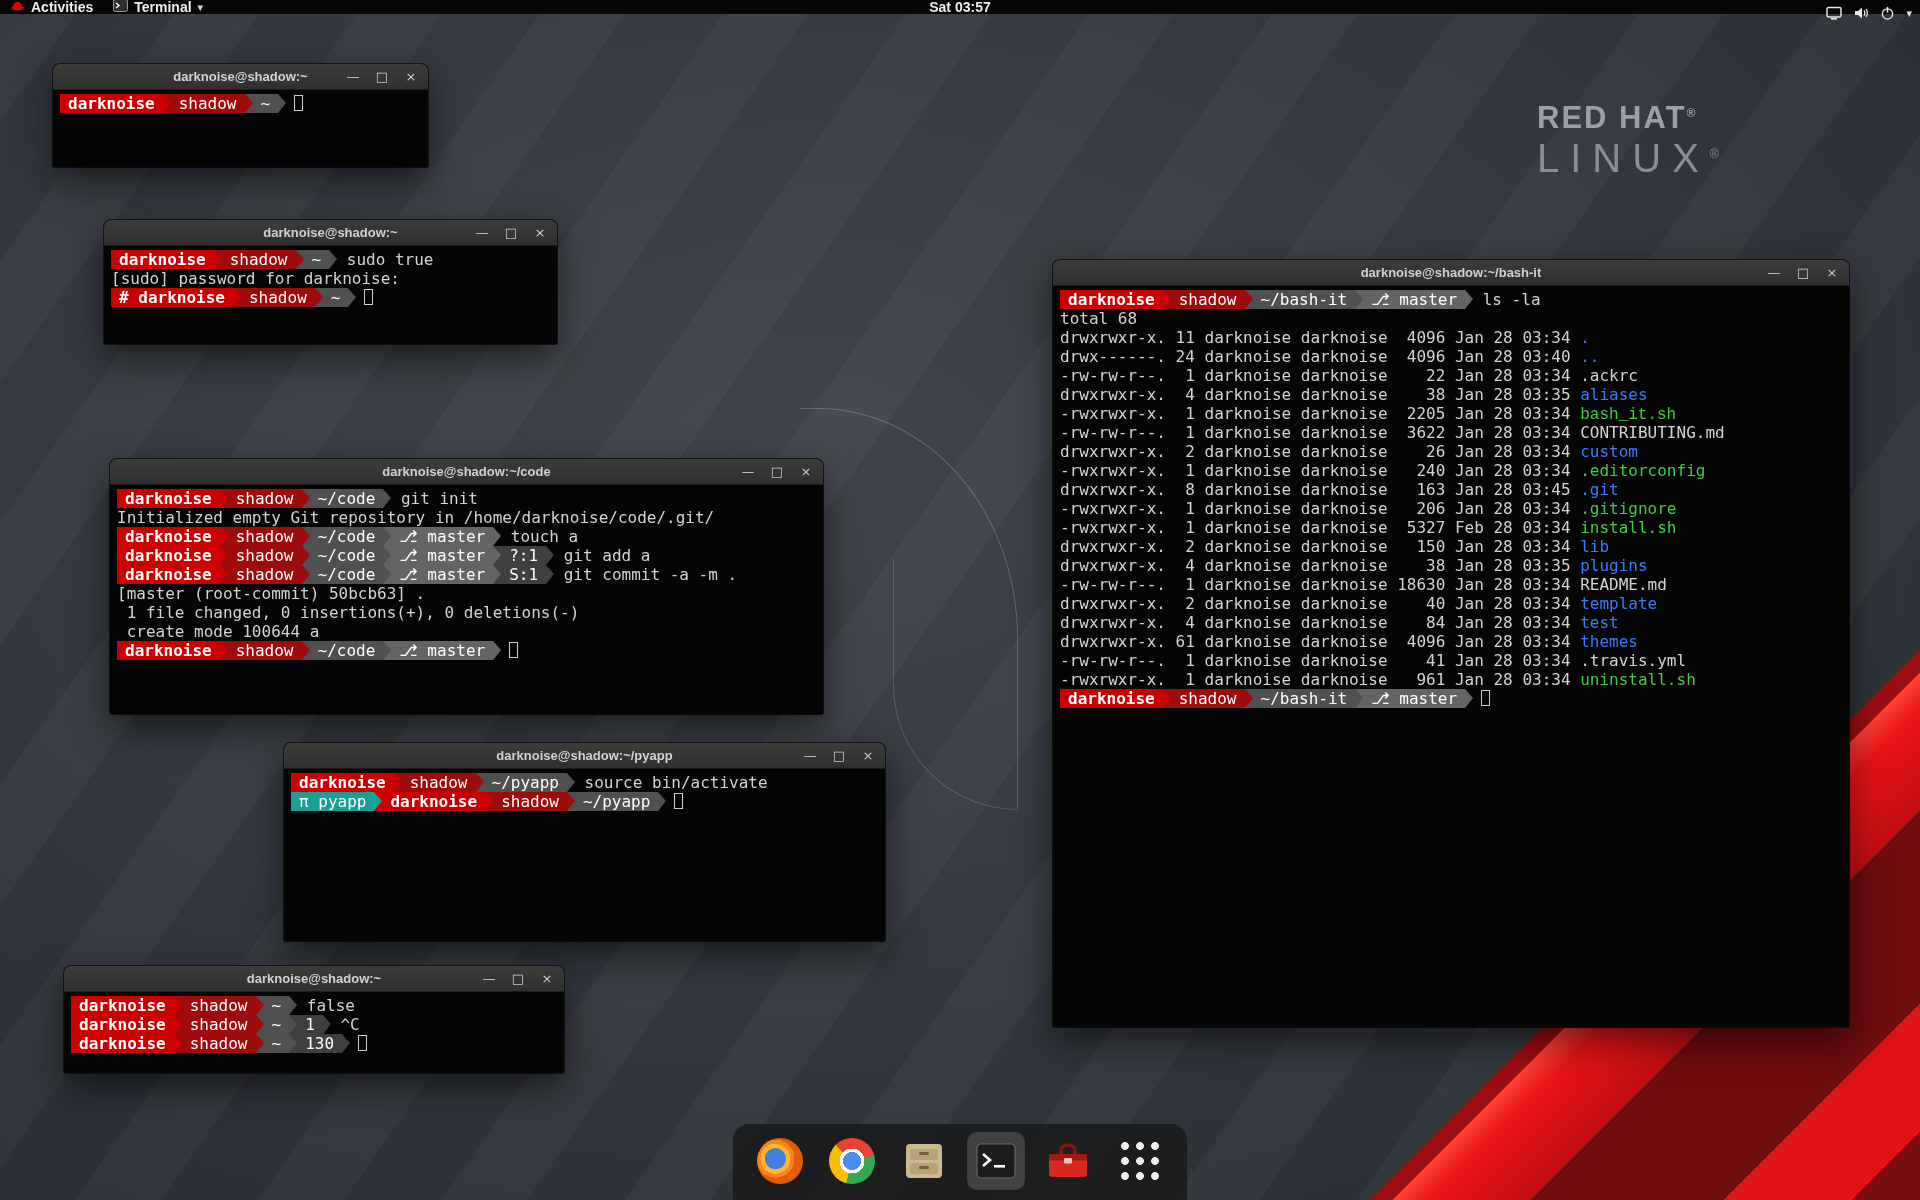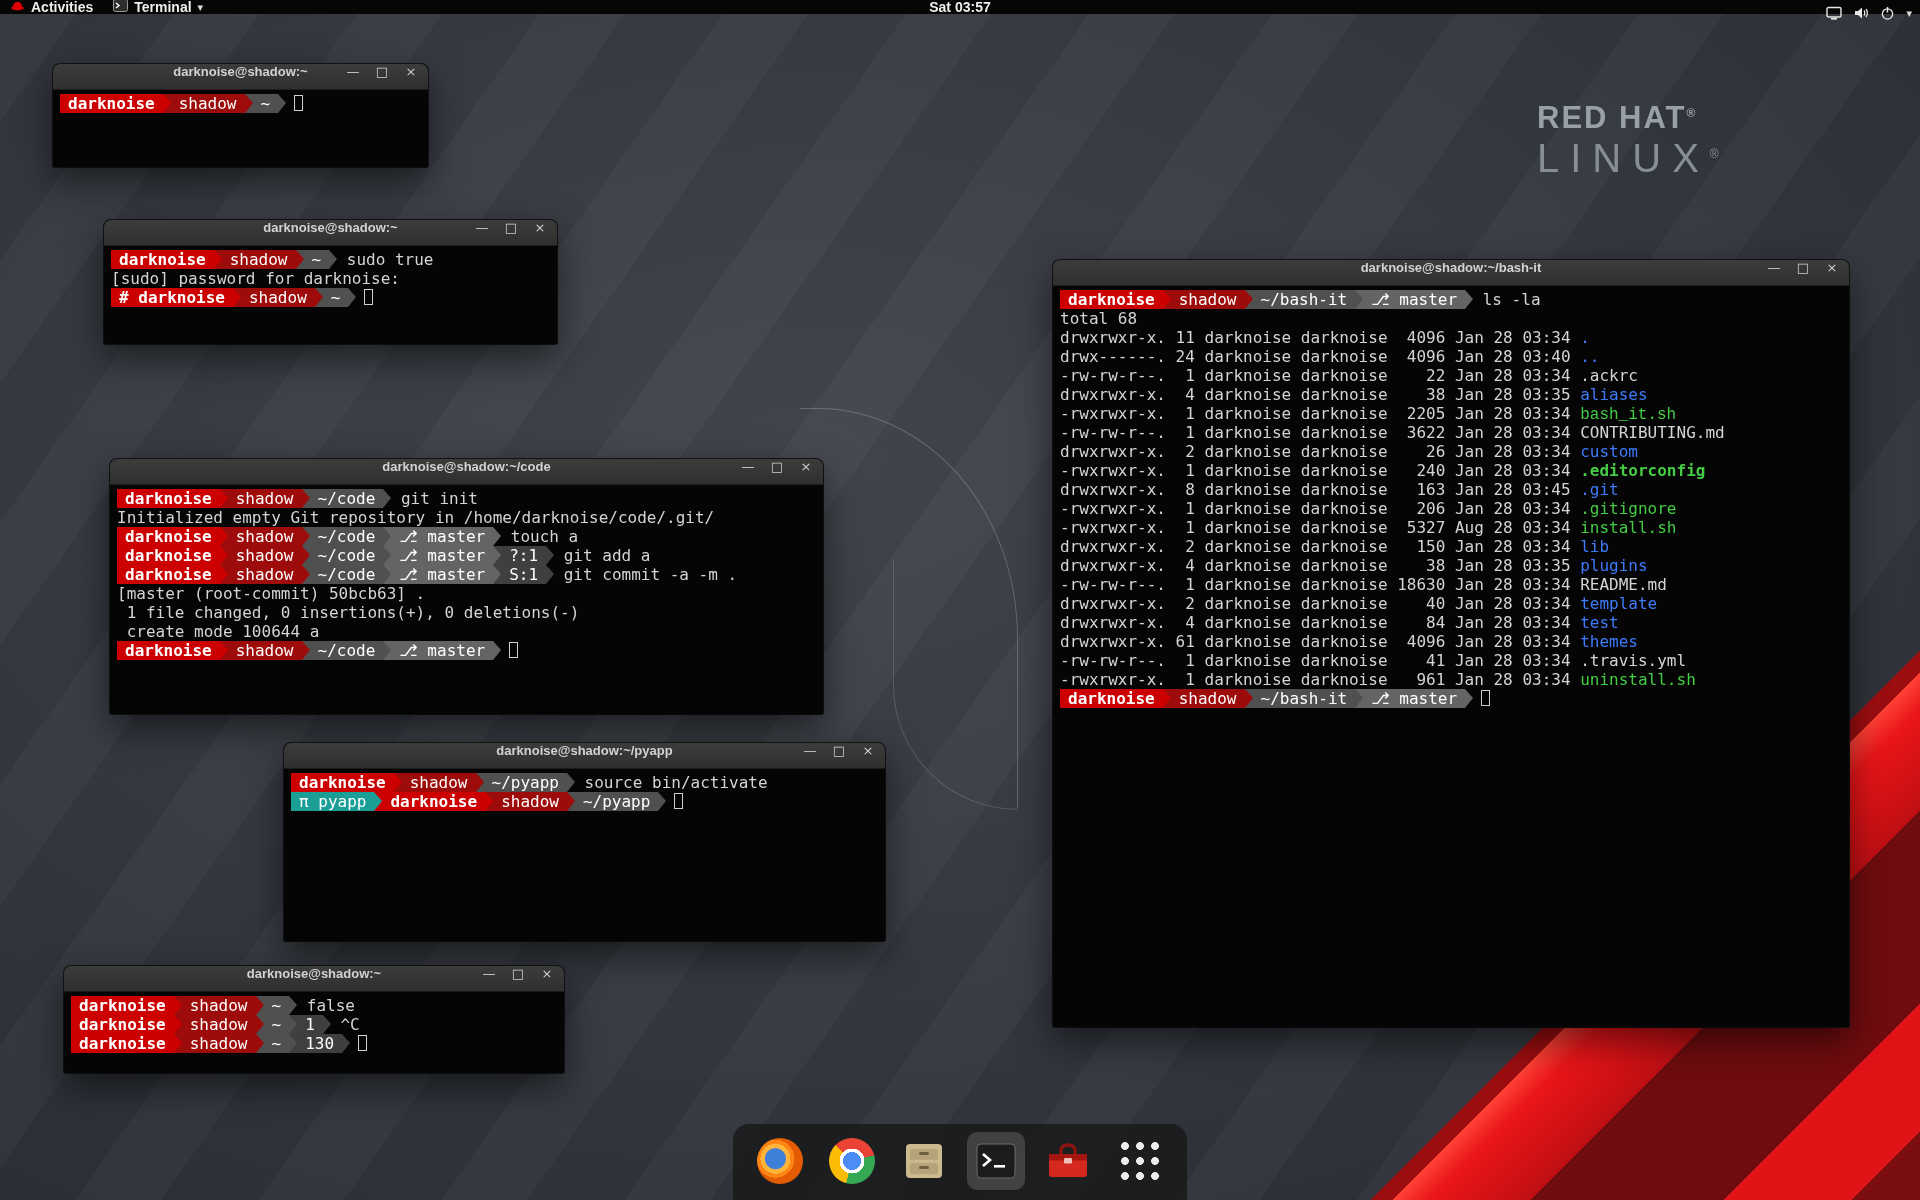--- a/index.html
+++ b/index.html
@@ -39,21 +39,21 @@
   .tb-item { display:flex; align-items:center; gap:6px; height:26px; cursor:default; }
   .tb-item .lbl { font-weight:bold; }
   .tb-clock { position:absolute; left:0; right:0; text-align:center; font-weight:bold; }
   .tb-right { position:absolute; right:8px; top:0; height:26px; display:flex; align-items:center; gap:11px; }
   .tb-right svg { display:block; }
   .caret { color:#ddd; font-size:11px; font-family:"DejaVu Sans", sans-serif; }
 
   
   .term-window { position:absolute; background:#050505; border-radius:7px 7px 2px 2px;
     box-shadow: 0 14px 36px rgba(0,0,0,.55), 0 0 0 1px #141414; }
-  .title-bar { position:relative; height:26px; display:flex; align-items:flex-start;
+  .title-bar { position:relative; height:26px; display:flex; align-items:center;
     background:linear-gradient(#3c3c3c,#2f2f2f); border-bottom:1px solid #1d1d1d;
     border-radius:7px 7px 0 0; }
   .title { position:absolute; left:0; right:0; text-align:center; font-size:13px; font-weight:bold; color:#d2d2d2; }
   .win-buttons { margin-left:auto; display:flex; gap:15px; padding-right:10px; z-index:1;
     font-family:"DejaVu Sans", sans-serif; font-size:13px; color:#cfcfcf; }
   .win-btn { width:14px; text-align:center; cursor:default; }
   .term-body { padding:4px 7px; font-family:"DejaVu Sans Mono","DejaVu Sans",monospace;
     font-size:16px; line-height:19px; color:#d4d4d4; }
   .tline { height:19px; white-space:pre; }
   .seg { display:inline-block; height:19px; padding:0 8px; vertical-align:top; }
@@ -240,24 +240,24 @@
     <div class="term-body">
         <div class="tline"><span class="seg" style="background-color: rgb(204, 0, 0); color: rgb(255, 255, 255); font-weight: bold;">darknoise</span><span class="pl-arrow" style="border-left-color: rgb(204, 0, 0); border-top-color: rgb(158, 11, 11); border-bottom-color: rgb(158, 11, 11);"></span><span class="seg" style="background-color: rgb(158, 11, 11); color: rgb(255, 255, 255);">shadow</span><span class="pl-arrow" style="border-left-color: rgb(158, 11, 11); border-top-color: rgb(80, 80, 80); border-bottom-color: rgb(80, 80, 80);"></span><span class="seg" style="background-color: rgb(80, 80, 80); color: rgb(255, 255, 255);">~/bash-it</span><span class="pl-arrow" style="border-left-color: rgb(80, 80, 80); border-top-color: rgb(100, 100, 100); border-bottom-color: rgb(100, 100, 100);"></span><span class="seg" style="background-color: rgb(100, 100, 100); color: rgb(255, 255, 255);">⎇ master</span><span class="pl-arrow" style="border-left-color: rgb(100, 100, 100); border-top-color: transparent; border-bottom-color: transparent;"></span><span> ls -la</span></div>
         <div class="tline"><span>total 68</span></div>
         <div class="tline"><span>drwxrwxr-x. 11 darknoise darknoise  4096 Jan 28 03:34 </span><span style="color: rgb(62, 123, 250);">.</span></div>
         <div class="tline"><span>drwx------. 24 darknoise darknoise  4096 Jan 28 03:40 </span><span style="color: rgb(62, 123, 250);">..</span></div>
         <div class="tline"><span>-rw-rw-r--.  1 darknoise darknoise    22 Jan 28 03:34 </span><span>.ackrc</span></div>
         <div class="tline"><span>drwxrwxr-x.  4 darknoise darknoise    38 Jan 28 03:35 </span><span style="color: rgb(62, 123, 250);">aliases</span></div>
         <div class="tline"><span>-rwxrwxr-x.  1 darknoise darknoise  2205 Jan 28 03:34 </span><span style="color: rgb(68, 204, 68); font-family: Liberation Mono, monospace;">bash_it.sh</span></div>
         <div class="tline"><span>-rw-rw-r--.  1 darknoise darknoise  3622 Jan 28 03:34 </span><span>CONTRIBUTING.md</span></div>
         <div class="tline"><span>drwxrwxr-x.  2 darknoise darknoise    26 Jan 28 03:34 </span><span style="color: rgb(62, 123, 250);">custom</span></div>
-        <div class="tline"><span>-rwxrwxr-x.  1 darknoise darknoise   240 Jan 28 03:34 </span><span style="color: rgb(68, 204, 68); font-weight: bold;">.editorconfig</span></div>
+        <div class="tline"><span>-rwxrwxr-x.  1 darknoise darknoise   240 Jan 28 03:34 </span><span style="color: rgb(68, 204, 68);">.editorconfig</span></div>
         <div class="tline"><span>drwxrwxr-x.  8 darknoise darknoise   163 Jan 28 03:45 </span><span style="color: rgb(62, 123, 250);">.git</span></div>
         <div class="tline"><span>-rwxrwxr-x.  1 darknoise darknoise   206 Jan 28 03:34 </span><span style="color: rgb(68, 204, 68);">.gitignore</span></div>
-        <div class="tline"><span>-rwxrwxr-x.  1 darknoise darknoise  5327 Aug 28 03:34 </span><span style="color: rgb(68, 204, 68);">install.sh</span></div>
+        <div class="tline"><span>-rwxrwxr-x.  1 darknoise darknoise  5327 Feb 28 03:34 </span><span style="color: rgb(68, 204, 68);">install.sh</span></div>
         <div class="tline"><span>drwxrwxr-x.  2 darknoise darknoise   150 Jan 28 03:34 </span><span style="color: rgb(62, 123, 250);">lib</span></div>
         <div class="tline"><span>drwxrwxr-x.  4 darknoise darknoise    38 Jan 28 03:35 </span><span style="color: rgb(62, 123, 250);">plugins</span></div>
         <div class="tline"><span>-rw-rw-r--.  1 darknoise darknoise 18630 Jan 28 03:34 </span><span>README.md</span></div>
         <div class="tline"><span>drwxrwxr-x.  2 darknoise darknoise    40 Jan 28 03:34 </span><span style="color: rgb(62, 123, 250);">template</span></div>
         <div class="tline"><span>drwxrwxr-x.  4 darknoise darknoise    84 Jan 28 03:34 </span><span style="color: rgb(62, 123, 250);">test</span></div>
         <div class="tline"><span>drwxrwxr-x. 61 darknoise darknoise  4096 Jan 28 03:34 </span><span style="color: rgb(62, 123, 250);">themes</span></div>
         <div class="tline"><span>-rw-rw-r--.  1 darknoise darknoise    41 Jan 28 03:34 </span><span>.travis.yml</span></div>
         <div class="tline"><span>-rwxrwxr-x.  1 darknoise darknoise   961 Jan 28 03:34 </span><span style="color: rgb(68, 204, 68);">uninstall.sh</span></div>
         <div class="tline"><span class="seg" style="background-color: rgb(204, 0, 0); color: rgb(255, 255, 255); font-weight: bold;">darknoise</span><span class="pl-arrow" style="border-left-color: rgb(204, 0, 0); border-top-color: rgb(158, 11, 11); border-bottom-color: rgb(158, 11, 11);"></span><span class="seg" style="background-color: rgb(158, 11, 11); color: rgb(255, 255, 255);">shadow</span><span class="pl-arrow" style="border-left-color: rgb(158, 11, 11); border-top-color: rgb(80, 80, 80); border-bottom-color: rgb(80, 80, 80);"></span><span class="seg" style="background-color: rgb(80, 80, 80); color: rgb(255, 255, 255);">~/bash-it</span><span class="pl-arrow" style="border-left-color: rgb(80, 80, 80); border-top-color: rgb(100, 100, 100); border-bottom-color: rgb(100, 100, 100);"></span><span class="seg" style="background-color: rgb(100, 100, 100); color: rgb(255, 255, 255);">⎇ master</span><span class="pl-arrow" style="border-left-color: rgb(100, 100, 100); border-top-color: transparent; border-bottom-color: transparent;"></span><span class="cursor"></span></div>
       </div>

